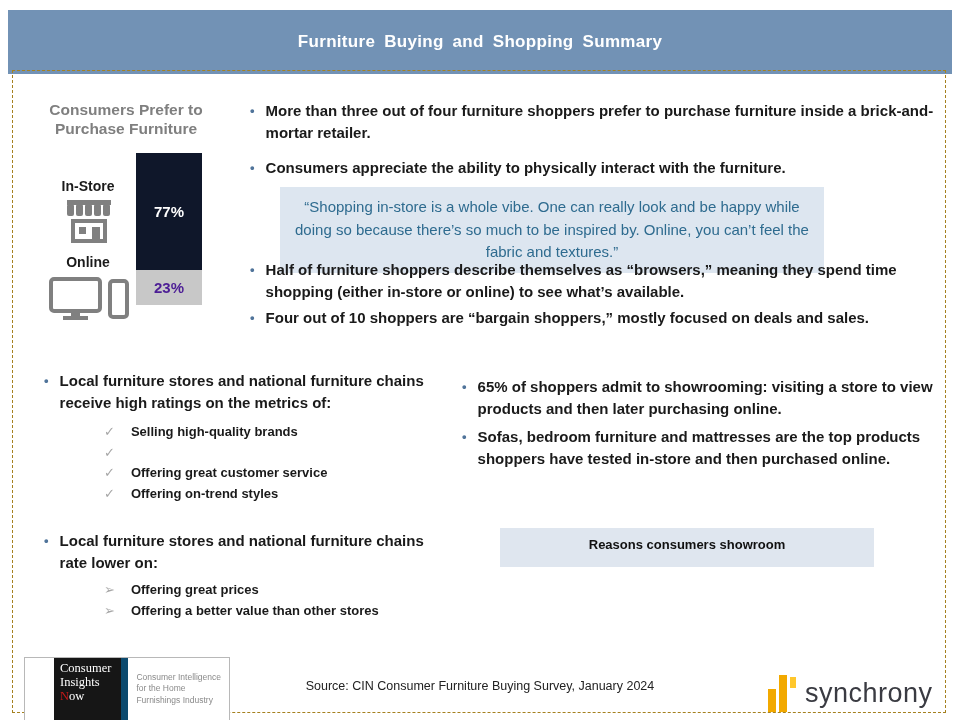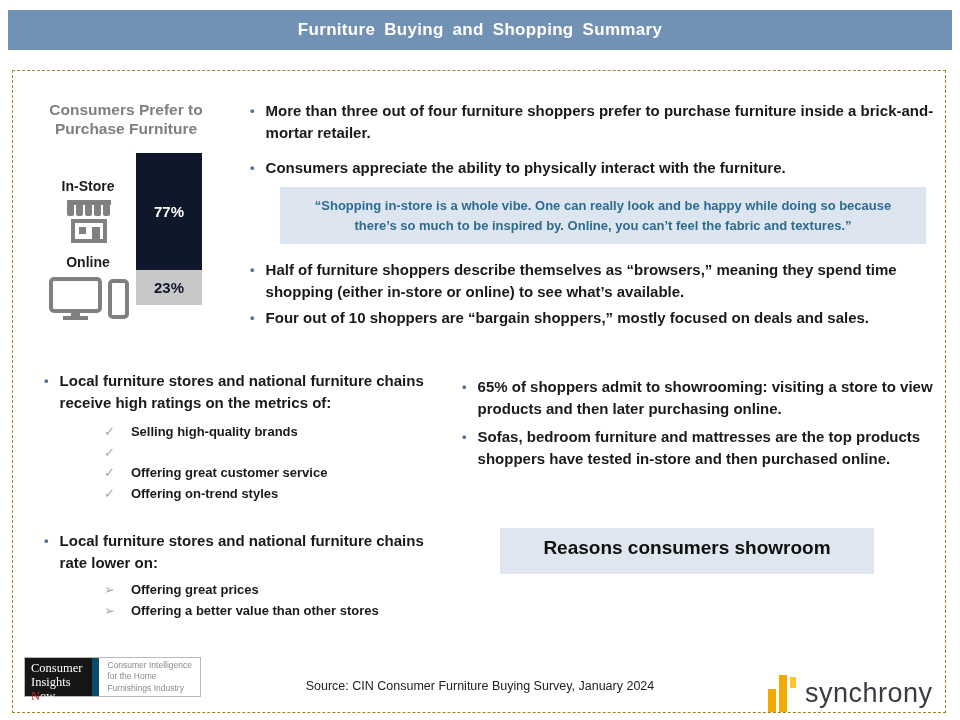--- a/index.html
+++ b/index.html
@@ -2,21 +2,21 @@
 <html><head>
 <meta charset="utf-8">
 <style>
   html,body { margin:0; padding:0; background:#fff; }
   .slide {
     position:relative; width:960px; height:720px; background:#ffffff;
     font-family:"Liberation Sans", sans-serif; color:#1a1a1a; overflow:hidden;
   }
   
   .header-bar {
-    position:absolute; left:8px; top:10px; width:944px; height:40px;
+    position:absolute; left:8px; top:10px; width:944px; height:64px;
     background:#7292b5; display:flex; align-items:center; justify-content:center;
   }
   .header-title {
     color:#ffffff; font-weight:bold; font-size:17px; letter-spacing:0.3px; word-spacing:4px;
   }
   
   .border-box {
     position:absolute; left:12px; top:70px; width:934px; height:643px;
     border:1.5px dashed #a5811f; box-sizing:border-box; pointer-events:none;
   }
@@ -24,61 +24,61 @@
   .chart-title {
     position:absolute; left:22px; top:100px; width:208px; text-align:center;
     font-weight:bold; font-size:15.5px; line-height:1.25; color:#7f7f7f;
   }
   .bar {
     position:absolute; left:136px; top:153px; width:66px; height:152px;
     display:flex; flex-direction:column;
   }
   .bar-seg { display:flex; align-items:center; justify-content:center; font-weight:bold; font-size:15px; }
   .seg-instore { color:#ffffff; }
-  .seg-online  { color:#0f172a; }
+  .seg-online  { color:#4c1d95; }
   .cat-label {
     position:absolute; width:92px; text-align:center; font-weight:bold; font-size:14px; color:#1a1a1a;
   }
   .cat-instore { left:42px; top:178px; }
   .cat-online  { left:42px; top:254px; }
   .icon-store   { position:absolute; left:62px;  top:198px; }
   .icon-devices { position:absolute; left:48px; top:276px; }
   
   .bullet { position:absolute; display:flex; gap:11px; font-weight:bold; font-size:15px; line-height:1.45; }
   .dot { color:#50749a; font-size:13px; line-height:1.7; flex:0 0 auto; }
   .b-top1 { left:250px; top:100px; width:694px; }
   .b-top2 { left:250px; top:157px; width:694px; }
   .b-mid1 { left:250px; top:259px; width:694px; }
   .b-mid2 { left:250px; top:307px; width:694px; }
   .b-left1 { left:44px; top:370px; width:408px; }
   .b-left2 { left:44px; top:530px; width:408px; }
   .b-right1 { left:462px; top:376px; width:474px; }
   .b-right2 { left:462px; top:426px; width:474px; }
   
   .quote-instore {
-    position:absolute; left:280px; top:187px; width:646px; box-sizing:border-box;
-    background:#dde6f0; color:#2e6b8f; font-weight:bold; font-size:13px;
+    position:absolute; left:280px; top:187px; width:544px; box-sizing:border-box;
+    background:#dde6f0; color:#2e6b8f; font-weight:normal; font-size:15px;
     text-align:center; line-height:1.5; padding:9px 12px;
   }
   .showroom-box {
     position:absolute; left:500px; top:528px; width:374px; box-sizing:border-box;
     background:#dfe6ef; text-align:center; padding:9px 12px 10px 12px;
   }
-  .showroom-heading { font-weight:bold; font-size:19px; color:#111; margin-bottom:5px; }
+  .showroom-heading { font-weight:bold; font-size:13px; color:#111; margin-bottom:5px; }
   .showroom-quote { font-weight:bold; font-size:13.5px; color:#2e6b8f; line-height:1.45; }
   
   .sublist { position:absolute; display:flex; flex-direction:column; gap:3px; }
   .checklist { left:104px; top:423px; }
   .arrowlist { left:104px; top:581px; }
   .sub-item { display:flex; gap:16px; font-weight:bold; font-size:13px; line-height:1.35; color:#1a1a1a; }
   .sub-glyph { color:#a6a6a6; font-weight:normal; font-size:13px; flex:0 0 auto; }
   
   .cin-logo {
     position:absolute; left:24px; top:657px; display:flex; background:#fff;
-    border:1px solid #b8b8b8; height:40px; box-sizing:border-box;
+    border:1px solid #b8b8b8; height:64px; box-sizing:border-box;padding-left:29px;
   }
   .cin-black {
     background:#161616; color:#fff; font-family:"Liberation Serif", serif;
     font-size:12.5px; line-height:1.12; padding:3px 10px 3px 6px;
   }
   .cin-red { color:#c81818; }
   .cin-tagline {
     border-left:7px solid #0c4a6e; color:#8a8a8a; font-size:8.5px; line-height:1.35;
     padding:5px 8px; display:flex; flex-direction:column; justify-content:center;
   }

